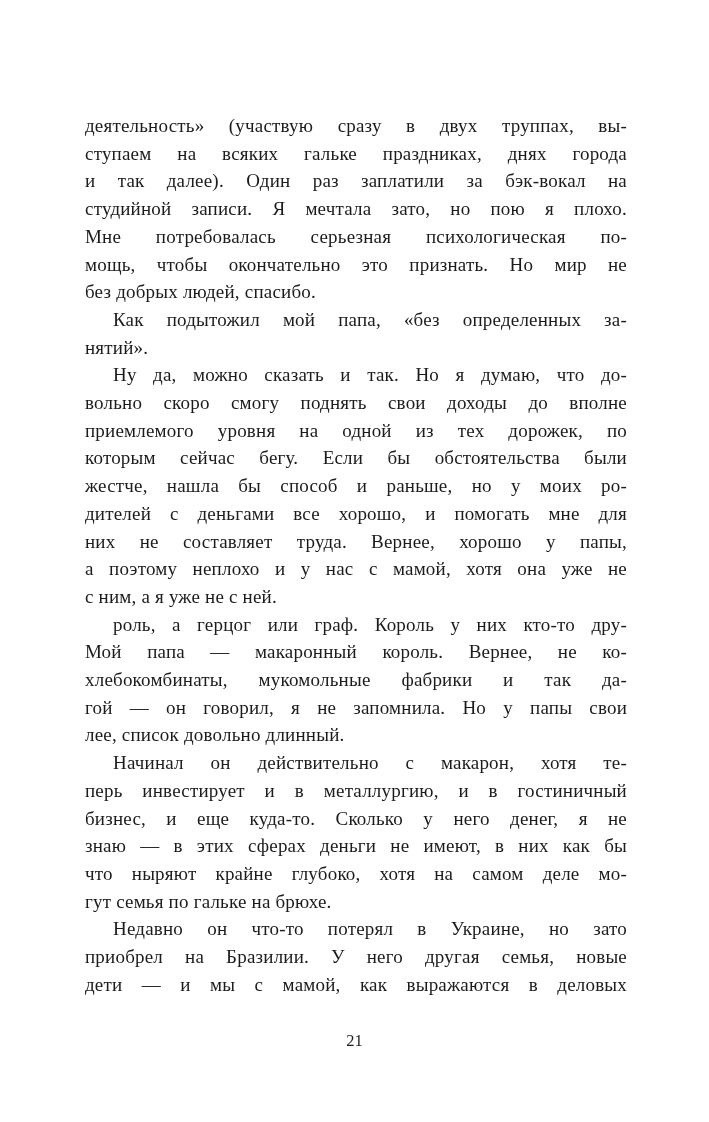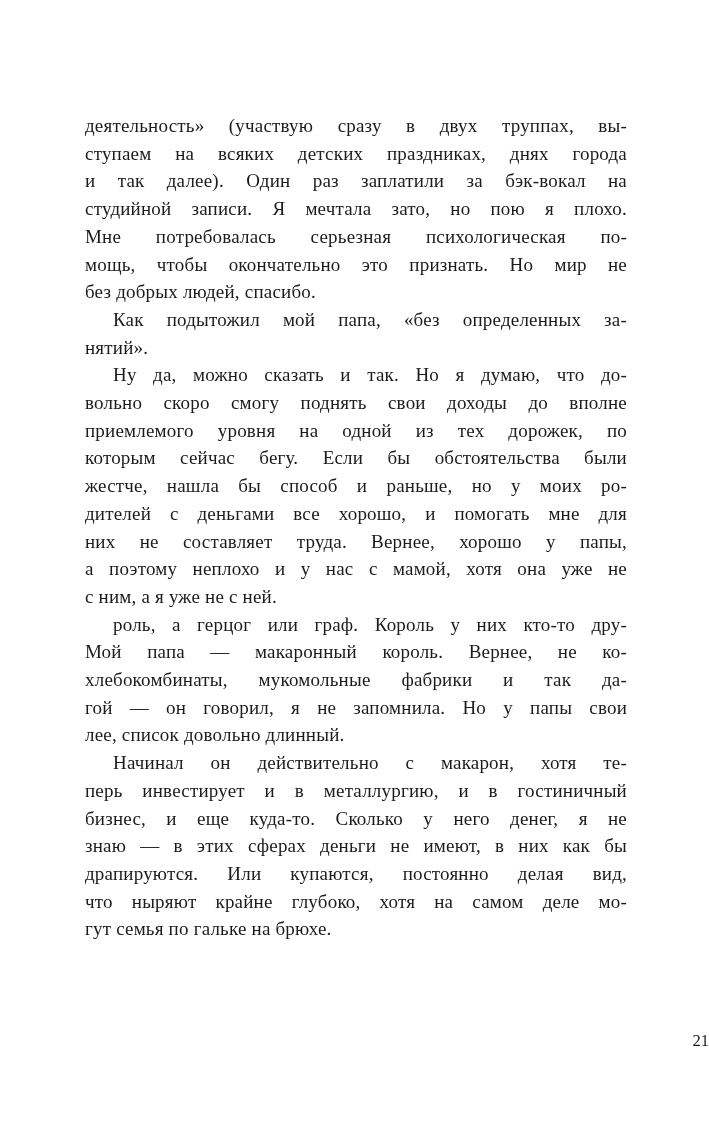--- a/index.html
+++ b/index.html
@@ -40,34 +40,34 @@
     white-space: normal;
   }
   .line.last {
     text-align-last: left;
   }
   .folio {
     position: absolute;
     top: 1006px;
     left: 0;
     width: 709px;
-    text-align: right;
+    text-align: center;
     font-size: 16.5px;
     line-height: 22px;
     color: #1c1c1c;
   }
 </style>
 </head>
 <body>
 
 <div class="book-page">
   <div class="text-block">
       <p class="para">
         <span class="line">деятельность» (участвую сразу в двух труппах, вы-</span>
-        <span class="line">ступаем на всяких детских праздниках, днях города</span>
+        <span class="line">ступаем на всяких гальке праздниках, днях города</span>
         <span class="line">и так далее). Один раз заплатили за бэк-вокал на</span>
         <span class="line">студийной записи. Я мечтала зато, но пою я плохо.</span>
         <span class="line">Мне потребовалась серьезная психологическая по-</span>
         <span class="line">мощь, чтобы окончательно это признать. Но мир не</span>
         <span class="line last">без добрых людей, спасибо.</span>
       </p>
       <p class="para indent">
         <span class="line">Как подытожил мой папа, «без определенных за-</span>
         <span class="line last">нятий».</span>
       </p>
@@ -87,19 +87,23 @@
         <span class="line">Мой папа — макаронный король. Вернее, не ко-</span>
         <span class="line">хлебокомбинаты, мукомольные фабрики и так да-</span>
         <span class="line">гой — он говорил, я не запомнила. Но у папы свои</span>
         <span class="line last">лее, список довольно длинный.</span>
       </p>
       <p class="para indent">
         <span class="line">Начинал он действительно с макарон, хотя те-</span>
         <span class="line">перь инвестирует и в металлургию, и в гостиничный</span>
         <span class="line">бизнес, и еще куда-то. Сколько у него денег, я не</span>
         <span class="line">знаю — в этих сферах деньги не имеют, в них как бы</span>
-        <span class="line">драпируются. Или купаются, постоянно делая вид,</span>
         <span class="line">что ныряют крайне глубоко, хотя на самом деле мо-</span>
         <span class="line last">гут семья по гальке на брюхе.</span>
+      </p>
+      <p class="para indent">
+        <span class="line">Недавно он что-то потерял в Украине, но зато</span>
+        <span class="line">приобрел на Бразилии. У него другая семья, новые</span>
+        <span class="line">дети — и мы с мамой, как выражаются в деловых</span>
       </p>
     </div>
   <div class="folio">21</div>
 </div>
 
 </body></html>

